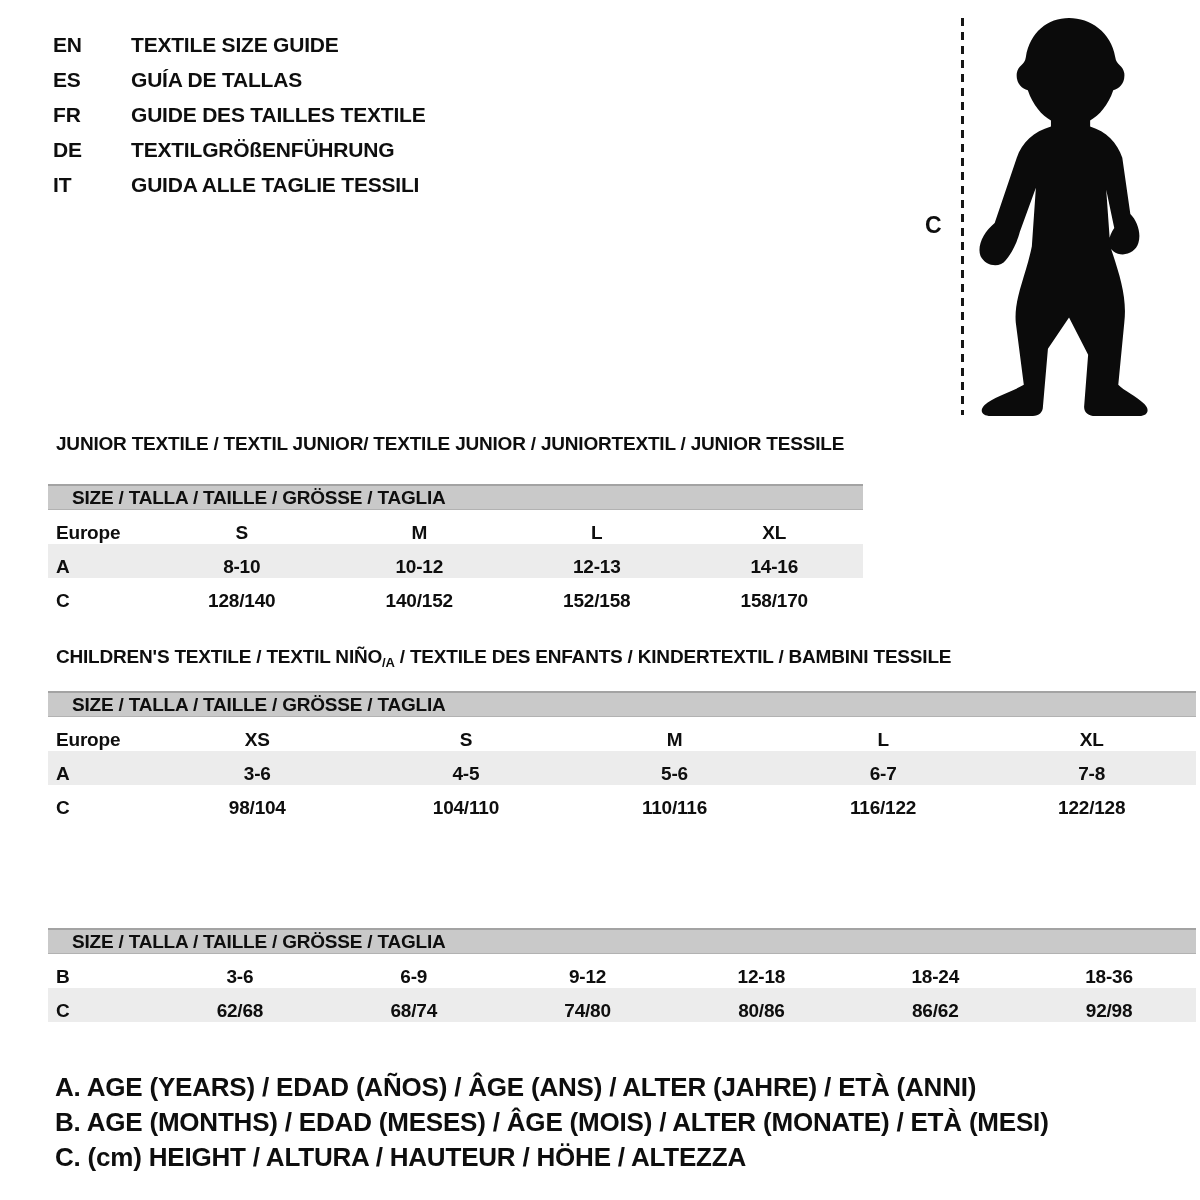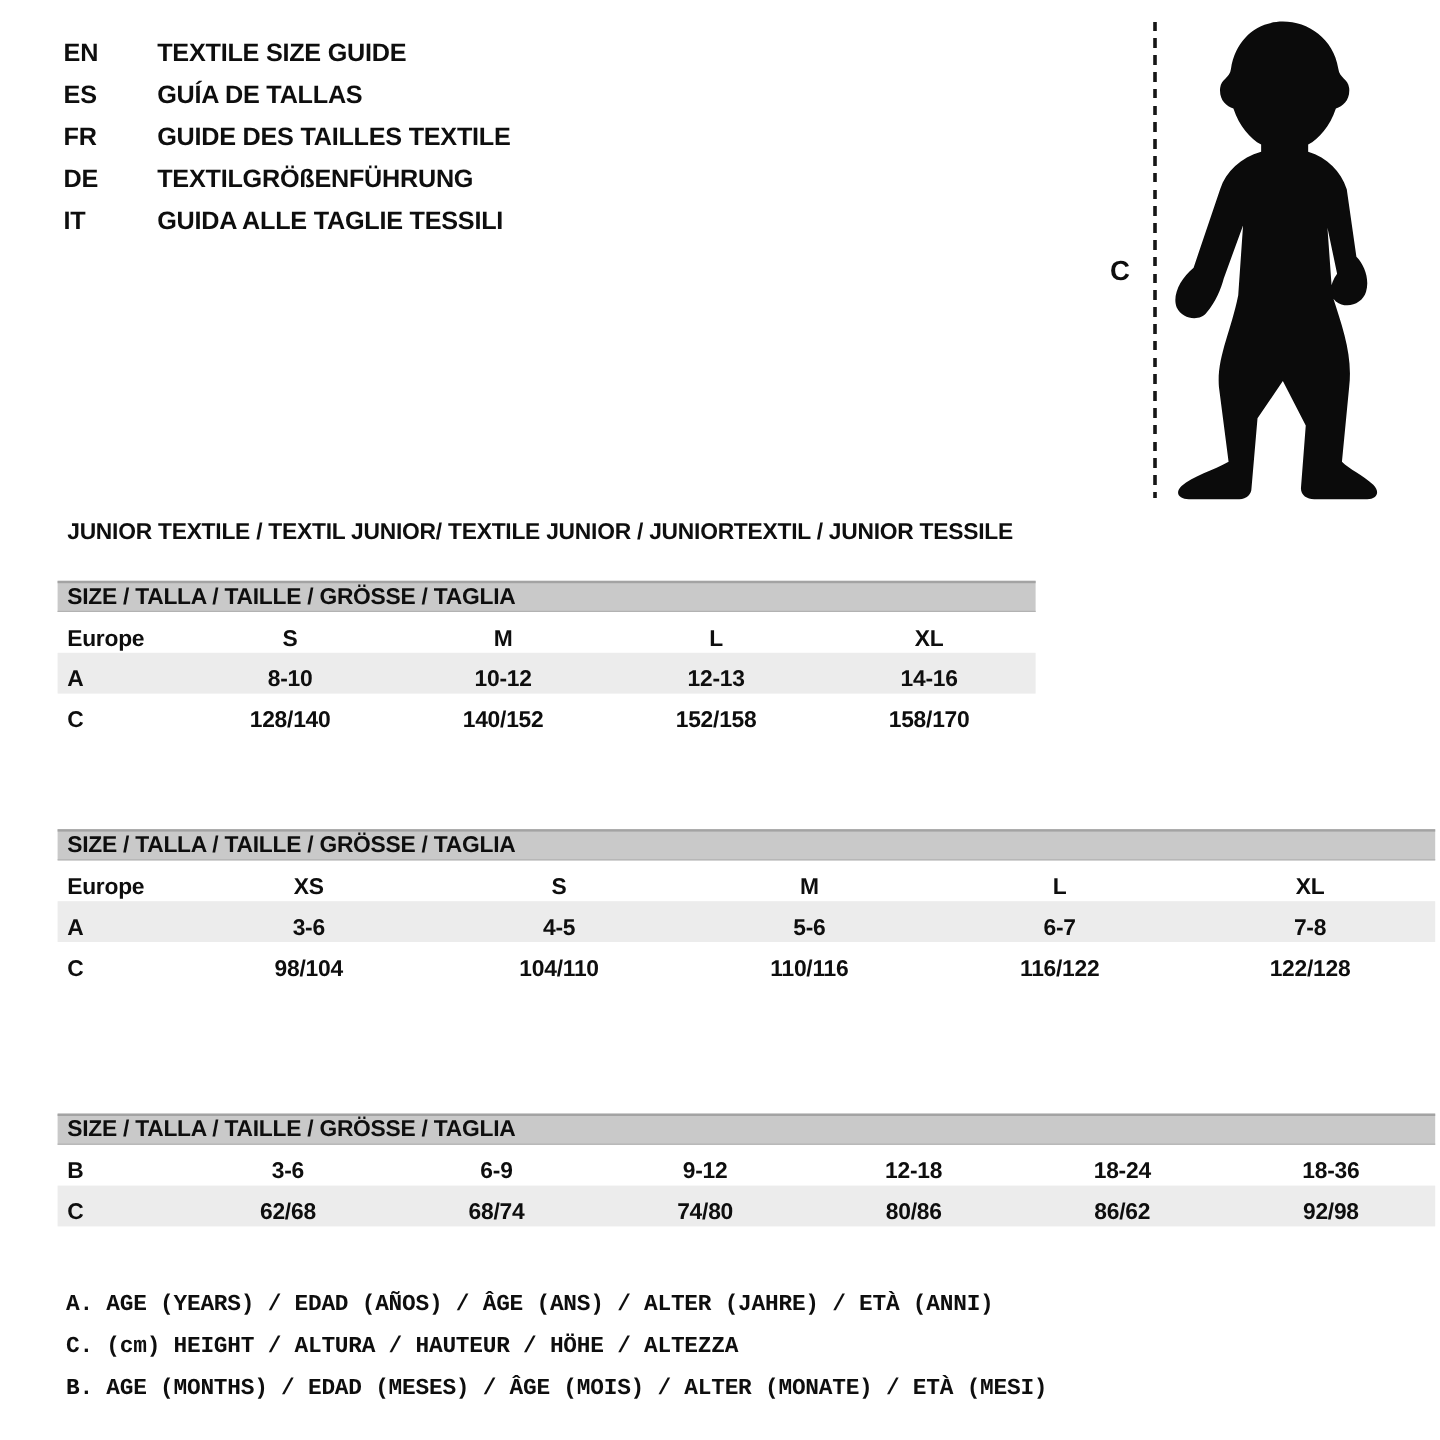--- a/index.html
+++ b/index.html
@@ -19,28 +19,28 @@
 
   
   .sec-title{position:absolute;left:43px;font-size:19px;font-weight:700;letter-spacing:-0.2px;white-space:nowrap;}
   .sec-title .sub{font-size:13px;vertical-align:-4px;}
   .title-2line{line-height:36px;}
 
   
   .stable{position:absolute;left:35px;}
   .size-bar{height:26px;line-height:24px;box-sizing:border-box;background:#c9c9c9;
     border-top:2px solid #a3a3a3;border-bottom:1px solid #b2b2b2;
-    padding-left:8px;font-size:19px;font-weight:700;letter-spacing:-0.2px;}
+    padding-left:24px;font-size:19px;font-weight:700;letter-spacing:-0.2px;}
   .trow{display:flex;height:34px;align-items:flex-end;font-size:19px;font-weight:700;letter-spacing:-0.2px;}
   .trow.shaded{background:#ececec;}
   .tlabel{width:105px;padding-left:8px;box-sizing:border-box;flex:0 0 auto;}
   .tcell{flex:1 1 0;text-align:center;}
 
   
-  .legend{position:absolute;left:42px;top:1070px;font-size:19px;font-weight:700;letter-spacing:-0.2px;font-family:Liberation Mono, monospace;}
+  .legend{position:absolute;left:42px;top:1070px;font-size:26px;font-weight:700;letter-spacing:-0.2px;}
   .legend-line{height:35px;line-height:35px;white-space:nowrap;}
 </style>
 </head>
 <body>
 
 <div class="page">
 
   <div>
     <div class="lang-row" style="top:33px">
       <span class="lang-code">EN</span>
@@ -101,20 +101,23 @@
     </div>
     <div class="trow">
       <div class="tlabel">C</div>
       <div class="tcell">128/140</div>
       <div class="tcell">140/152</div>
       <div class="tcell">152/158</div>
       <div class="tcell">158/170</div>
     </div>
   </div>
 
+  <div class="sec-title" style="top:646px">
+    <span>CHILDREN'S TEXTILE / TEXTIL NIÑO</span><span class="sub">/A</span><span> / TEXTILE DES ENFANTS / KINDERTEXTIL / BAMBINI TESSILE</span>
+  </div>
   <div class="stable" style="top:691px;width:1148px">
     <div class="size-bar">
       <span>SIZE / TALLA / TAILLE / GRÖSSE / TAGLIA</span>
     </div>
     <div class="trow">
       <div class="tlabel">Europe</div>
       <div class="tcell">XS</div>
       <div class="tcell">S</div>
       <div class="tcell">M</div>
       <div class="tcell">L</div>
@@ -157,17 +160,17 @@
       <div class="tcell">68/74</div>
       <div class="tcell">74/80</div>
       <div class="tcell">80/86</div>
       <div class="tcell">86/62</div>
       <div class="tcell">92/98</div>
     </div>
   </div>
 
   <div class="legend">
     <div class="legend-line">A. AGE (YEARS) / EDAD (AÑOS) / ÂGE (ANS) / ALTER (JAHRE) / ETÀ (ANNI)</div>
+    <div class="legend-line">B. AGE (MONTHS) / EDAD (MESES) / ÂGE (MOIS) / ALTER (MONATE) / ETÀ (MESI)</div>
     <div class="legend-line">C. (cm) HEIGHT / ALTURA / HAUTEUR / HÖHE / ALTEZZA</div>
-    <div class="legend-line">B. AGE (MONTHS) / EDAD (MESES) / ÂGE (MOIS) / ALTER (MONATE) / ETÀ (MESI)</div>
   </div>
 
 </div>
 
 </body></html>

